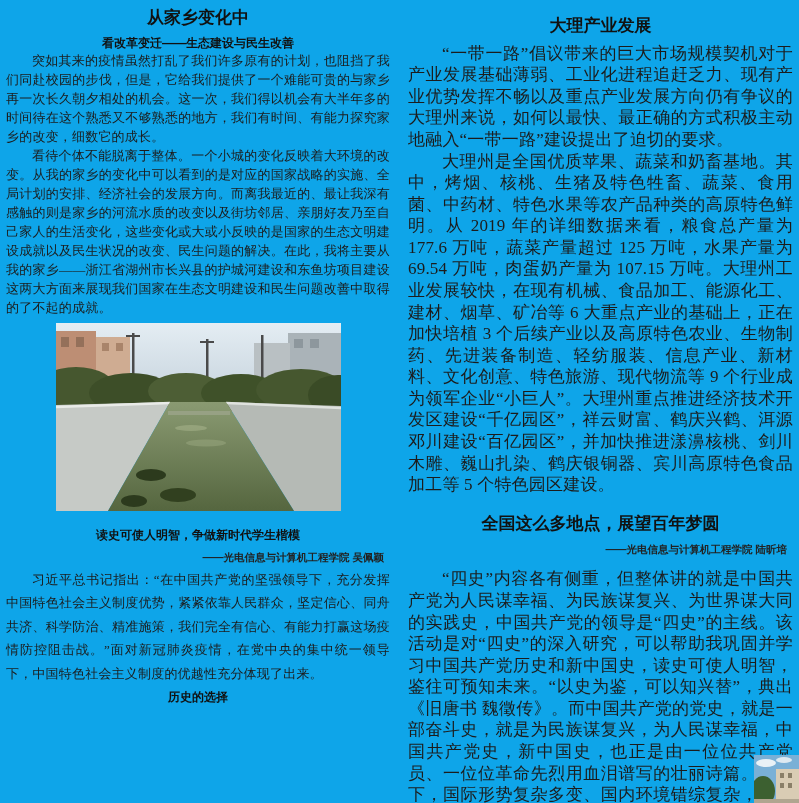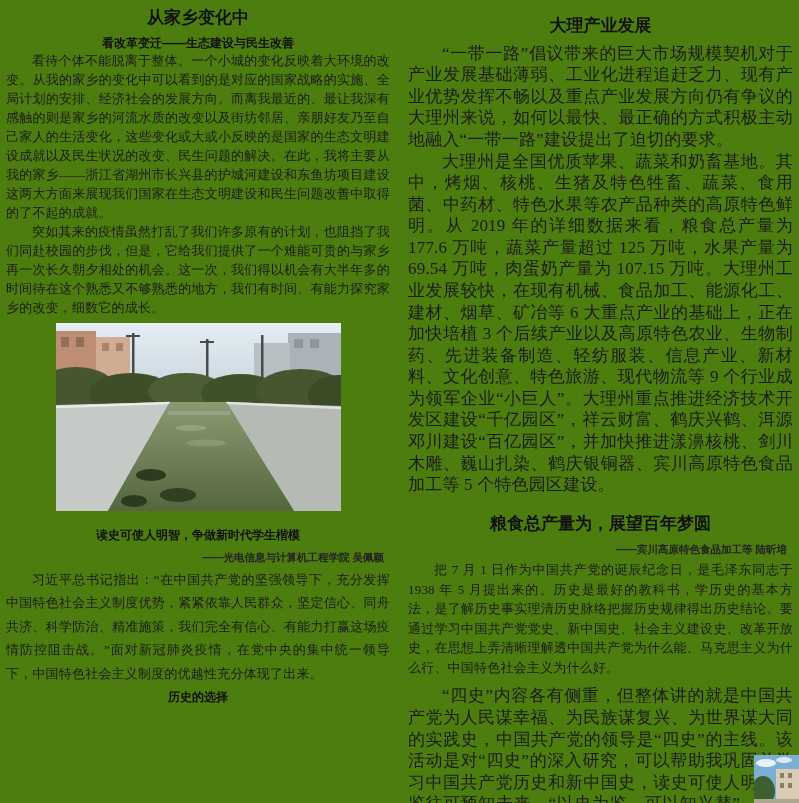--- a/index.html
+++ b/index.html
@@ -1,20 +1,20 @@
 <!DOCTYPE html>
 <html><head>
 <meta charset="utf-8">
 <style>
   html,body{margin:0;padding:0;background:#e9e9e9;}
   .page{
     position:relative;
     width:799px;height:803px;
     margin:0 auto;
-    background:#4d7c0f;
+    background:#0ea5e9;
     overflow:hidden;
     display:flex;
     font-family:"Liberation Serif","DejaVu Serif",serif;
     color:#1c1c1c;
   }
   .col{box-sizing:border-box;}
   .col-left{width:399px;padding:2px 9px 0 6px;}
   .col-right{width:400px;padding:2px 6px 0 9px;}
   .title{
     font-family:"Liberation Sans","DejaVu Sans",sans-serif;
@@ -46,22 +46,22 @@
 </head>
 <body>
 
 <div class="page">
 
   <div class="col col-left">
 
     <article>
       <h2 class="title">从家乡变化中</h2>
       <h2 class="title big">看改革变迁——生态建设与民生改善</h2>
+      <p class="para">突如其来的疫情虽然打乱了我们许多原有的计划，也阻挡了我们同赴校园的步伐，但是，它给我们提供了一个难能可贵的与家乡再一次长久朝夕相处的机会。这一次，我们得以机会有大半年多的时间待在这个熟悉又不够熟悉的地方，我们有时间、有能力探究家乡的改变，细数它的成长。</p>
       <p class="para">看待个体不能脱离于整体。一个小城的变化反映着大环境的改变。从我的家乡的变化中可以看到的是对应的国家战略的实施、全局计划的安排、经济社会的发展方向。而离我最近的、最让我深有感触的则是家乡的河流水质的改变以及街坊邻居、亲朋好友乃至自己家人的生活变化，这些变化或大或小反映的是国家的生态文明建设成就以及民生状况的改变、民生问题的解决。在此，我将主要从我的家乡——浙江省湖州市长兴县的护城河建设和东鱼坊项目建设这两大方面来展现我们国家在生态文明建设和民生问题改善中取得的了不起的成就。</p>
-      <p class="para">突如其来的疫情虽然打乱了我们许多原有的计划，也阻挡了我们同赴校园的步伐，但是，它给我们提供了一个难能可贵的与家乡再一次长久朝夕相处的机会。这一次，我们得以机会有大半年多的时间待在这个熟悉又不够熟悉的地方，我们有时间、有能力探究家乡的改变，细数它的成长。</p>
 
       <figure class="canal">
         <svg width="285" height="188" viewBox="0 0 285 188">
           <defs>
             <linearGradient id="skyG" x1="0" y1="0" x2="0" y2="1">
               <stop offset="0" stop-color="#e4edf3"></stop>
                 <stop offset="1" stop-color="#cdd9e2"></stop>
             </linearGradient>
             <linearGradient id="waterG" x1="0" y1="0" x2="0" y2="1">
               <stop offset="0" stop-color="#8a9a72"></stop>
@@ -130,24 +130,23 @@
     <article>
       <h2 class="title">大理产业发展</h2>
       <div class="gap-s"></div>
       <p class="para dense">“一带一路”倡议带来的巨大市场规模契机对于产业发展基础薄弱、工业化进程追赶乏力、现有产业优势发挥不畅以及重点产业发展方向仍有争议的大理州来说，如何以最快、最正确的方式积极主动地融入“一带一路”建设提出了迫切的要求。</p>
       <p class="para dense">大理州是全国优质苹果、蔬菜和奶畜基地。其中，烤烟、核桃、生猪及特色牲畜、蔬菜、食用菌、中药材、特色水果等农产品种类的高原特色鲜明。从 2019 年的详细数据来看，粮食总产量为 177.6 万吨，蔬菜产量超过 125 万吨，水果产量为 69.54 万吨，肉蛋奶产量为 107.15 万吨。大理州工业发展较快，在现有机械、食品加工、能源化工、建材、烟草、矿冶等 6 大重点产业的基础上，正在加快培植 3 个后续产业以及高原特色农业、生物制药、先进装备制造、轻纺服装、信息产业、新材料、文化创意、特色旅游、现代物流等 9 个行业成为领军企业“小巨人”。大理州重点推进经济技术开发区建设“千亿园区”，祥云财富、鹤庆兴鹤、洱源邓川建设“百亿园区”，并加快推进漾濞核桃、剑川木雕、巍山扎染、鹤庆银铜器、宾川高原特色食品加工等 5 个特色园区建设。</p>
     </article>
 
     <div class="gap-l"></div>
 
     <article>
-      <h2 class="title">粮食总产量为，展望百年梦圆</h2>
+      <h2 class="title">全国这么多地点，展望百年梦圆</h2>
       <div class="gap-s"></div>
-      <div class="byline">——宾川高原特色食品加工等 陆昕培</div>
-      <p class="para mid">把 7 月 1 日作为中国共产党的诞辰纪念日，是毛泽东同志于 1938 年 5 月提出来的。历史是最好的教科书，学历史的基本方法，是了解历史事实理清历史脉络把握历史规律得出历史结论。要通过学习中国共产党党史、新中国史、社会主义建设史、改革开放史，在思想上弄清晰理解透中国共产党为什么能、马克思主义为什么行、中国特色社会主义为什么好。</p>
+      <div class="byline">——光电信息与计算机工程学院 陆昕培</div>
       <div class="gap-m"></div>
       <p class="para dense">“四史”内容各有侧重，但整体讲的就是中国共产党为人民谋幸福、为民族谋复兴、为世界谋大同的实践史，中国共产党的领导是“四史”的主线。该活动是对“四史”的深入研究，可以帮助我巩固并学习中国共产党历史和新中国史，读史可使人明智，鉴往可预知未来。“以史为鉴，可以知兴替”，典出《旧唐书 魏徵传》。而中国共产党的党史，就是一部奋斗史，就是为民族谋复兴，为人民谋幸福，中国共产党史，新中国史，也正是由一位位共产党员、一位位革命先烈用血泪谱写的壮丽诗篇。在当下，国际形势复杂多变、国内环境错综复杂，学习党史、新中国史、社会主义建设史和改革开放史，显得尤为紧要。</p>
     </article>
 
   </div>
 
   <div class="corner-photo">
     <svg width="45" height="48" viewBox="0 0 45 48">
       <rect x="0" y="0" width="45" height="48" fill="#7ab0d6"></rect>
       <ellipse cx="12" cy="8" rx="10" ry="4" fill="#e9f1f6"></ellipse>

